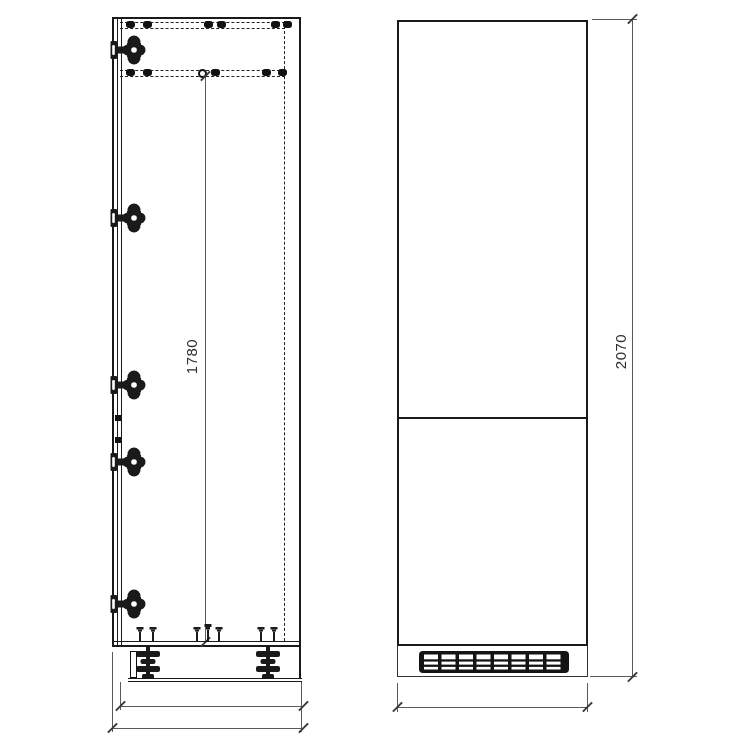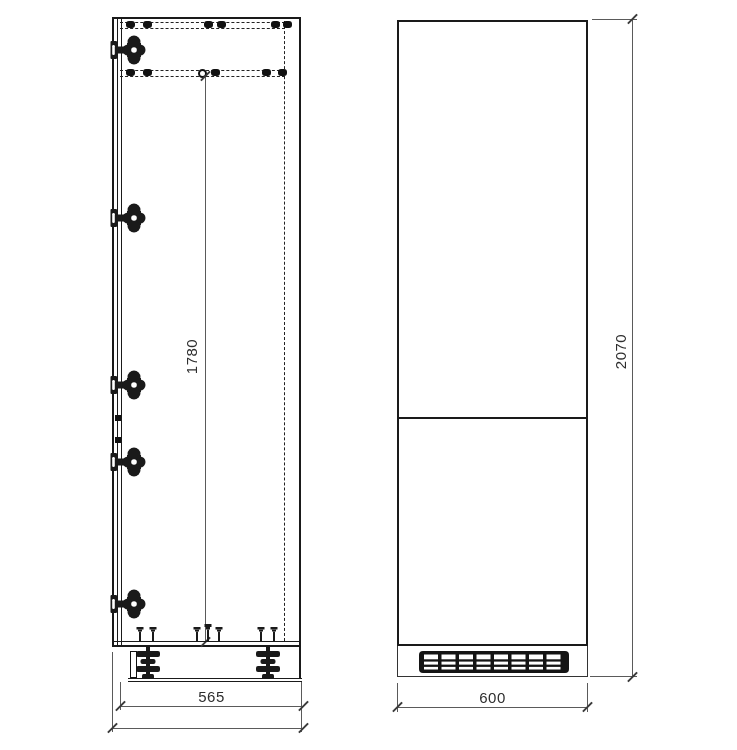--- a/index.html
+++ b/index.html
@@ -188,21 +188,20 @@
     <div class="hline" style="left:128px;top:681px;width:174px;"></div>
     <div class="abs" style="left:299px;top:647px;width:2px;height:32px;background:var(--outline);"></div>
 
     <div class="dline-v" style="left:112px;top:652px;height:80px;"></div>
     <div class="dline-v" style="left:120px;top:682px;height:28px;"></div>
     <div class="dline-v" style="left:301px;top:682px;height:50px;"></div>
 
     <div class="dline-h" style="left:120px;top:706px;width:183px;"></div>
     <div class="tick" style="left:114px;top:705px;"></div>
     <div class="tick" style="left:297px;top:705px;"></div>
-    <div class="dim-label" style="left:120px;top:689px;width:183px;">565</div>
 
     <div class="dline-h" style="left:112px;top:728px;width:191px;"></div>
     <div class="tick" style="left:106px;top:727px;"></div>
     <div class="tick" style="left:297px;top:727px;"></div>
   </div>
 
   <div class="abs" style="left:360px;top:0;width:377px;height:750px;">
 
     <div class="abs" style="left:37px;top:20px;width:191px;height:626px;border:2px solid var(--outline);box-sizing:border-box;"></div>
 
@@ -222,21 +221,20 @@
       <rect x="127.5" y="3.5" width="14" height="15" fill="#fff"></rect>
       <rect x="3" y="8.3" width="144" height="2.3" fill="#141414"></rect>
       <rect x="3" y="13.6" width="144" height="2.3" fill="#141414"></rect>
     </svg>
 
     <div class="dline-v" style="left:37px;top:683px;height:29px;"></div>
     <div class="dline-v" style="left:227px;top:683px;height:29px;"></div>
     <div class="dline-h" style="left:37px;top:707px;width:191px;"></div>
     <div class="tick" style="left:31px;top:706px;"></div>
     <div class="tick" style="left:221px;top:706px;"></div>
-    <div class="dim-label" style="left:37px;top:690px;width:191px;">600</div>
 
     <div class="dline-h" style="left:232px;top:19px;width:45px;"></div>
     <div class="dline-h" style="left:230px;top:676px;width:47px;"></div>
     <div class="dline-v" style="left:272px;top:19px;height:658px;"></div>
     <div class="tick" style="left:266px;top:18px;"></div>
     <div class="tick" style="left:266px;top:676px;"></div>
     <div class="dim-label rot" style="left:238px;top:344px;width:44px;height:15px;">2070</div>
   </div>
 
 </div>

